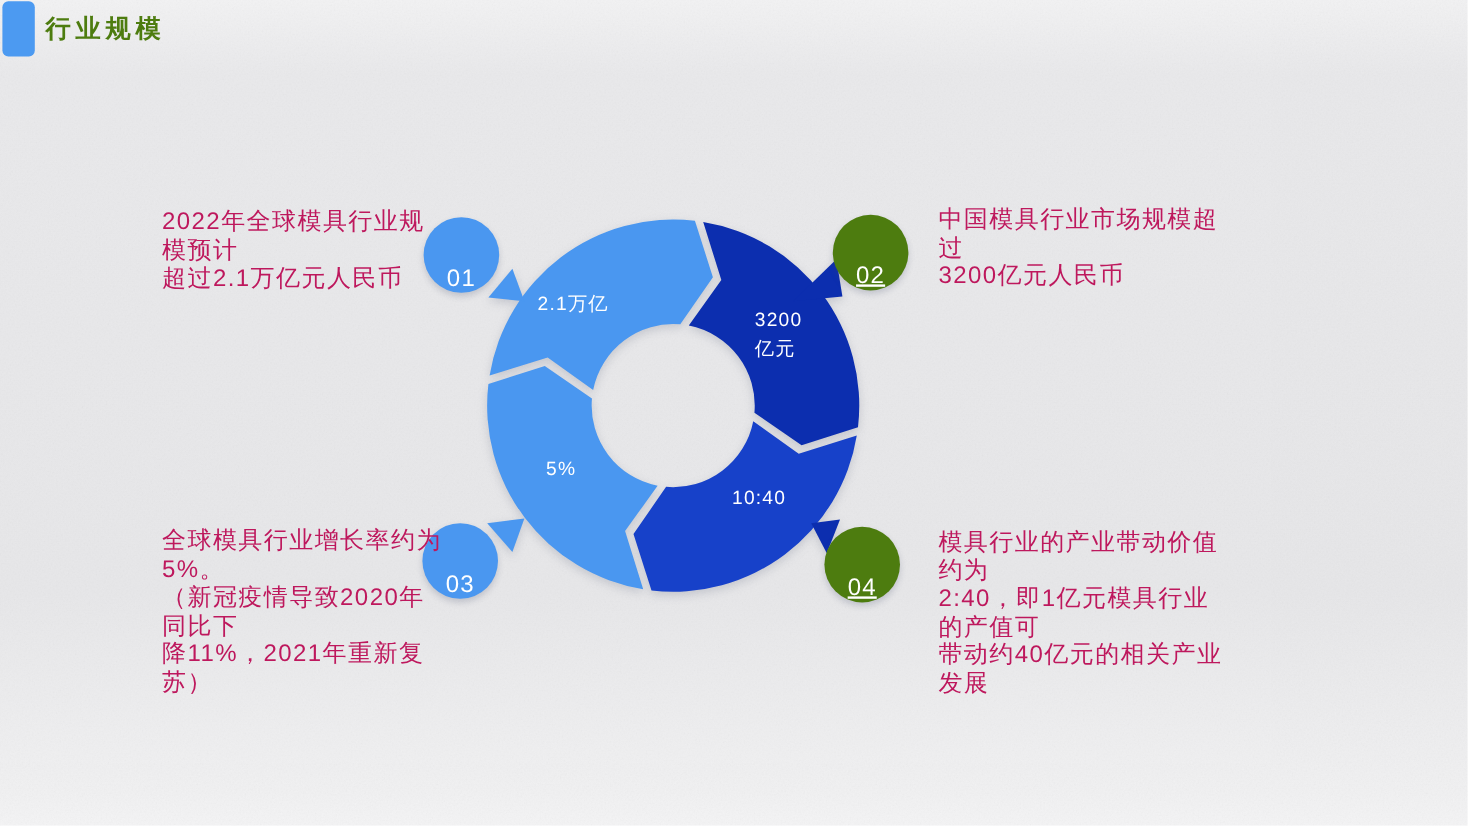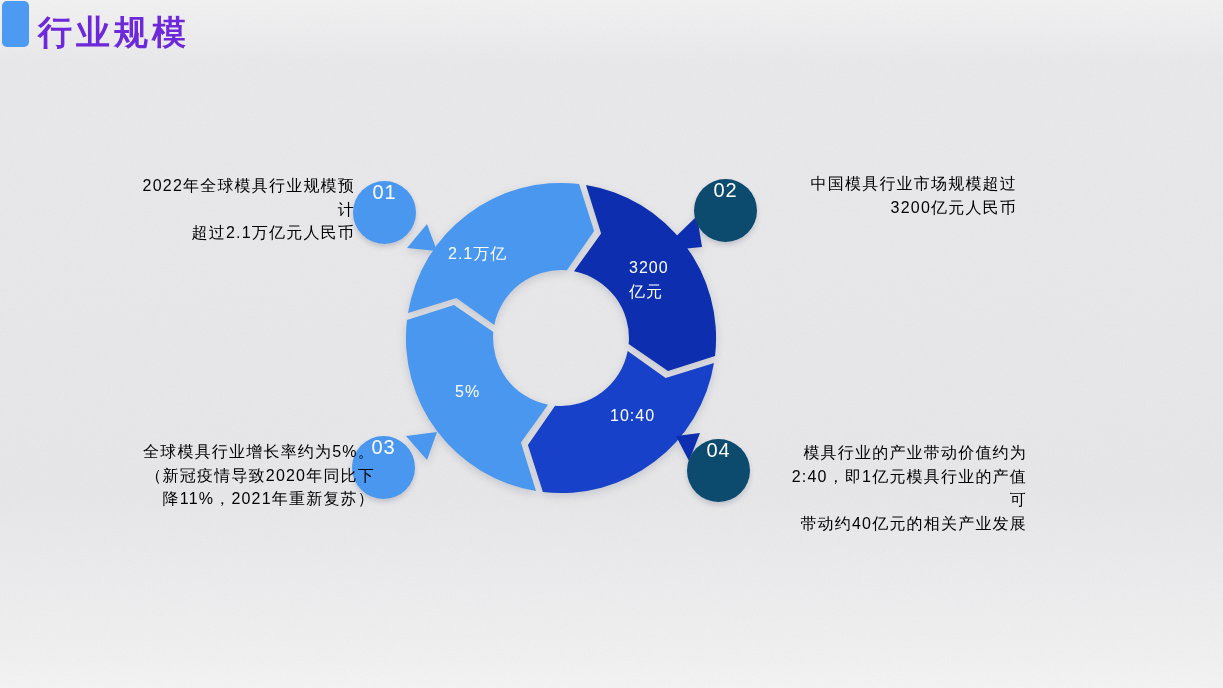--- a/index.html
+++ b/index.html
@@ -12,22 +12,22 @@
   }
   .grain { position:absolute; left:0; top:0; width:1223px; height:688px; pointer-events:none; }
 
   
   .title-square {
     position:absolute; left:2px; top:1px; width:27px; height:46px;
     background:#4C9AF1; border-radius:5px;
   }
   .page-title {
     position:absolute; left:38px; top:10px;
-    font-size:34px; font-weight:bold; letter-spacing:4px;
-    color:#6d28d9;
+    font-size:21px; font-weight:bold; letter-spacing:4px;
+    color:#4d7c0f;
   }
 
   
   .diagram-svg {
     position:absolute; left:0; top:0; width:1223px; height:688px;
     filter:drop-shadow(0 3px 4px rgba(60,70,100,0.20));
   }
 
   
   .seg-label {
@@ -35,35 +35,35 @@
     line-height:24px; white-space:pre-line;
   }
   .lbl-1 { left:448px; top:242px; }
   .lbl-2 { left:629px; top:256px; }
   .lbl-3 { left:455px; top:380px; }
   .lbl-4 { left:610px; top:404px; }
 
   
   .badge {
     position:absolute; width:63px; height:63px; border-radius:50%;
-    display:flex; align-items:flex-start; justify-content:center;
+    display:flex; align-items:flex-end; justify-content:center;
     color:#fff; font-size:20px; letter-spacing:1px;
     box-shadow:0 3px 5px rgba(60,70,100,0.22);
   }
   .badge.light { background:#4A97F0; }
-  .badge.dark  { background:#0c4a6e; }
+  .badge.dark  { background:#4d7c0f;text-decoration:underline; }
   .badge-01 { left:353px; top:181px; }
   .badge-02 { left:694px; top:179px; }
   .badge-03 { left:352px; top:436px; }
   .badge-04 { left:687px; top:439px; }
 
   
   .desc {
-    position:absolute; color:#000000; font-size:16px; letter-spacing:1.2px;
-    line-height:23.5px; white-space:pre-line;text-align:right;
+    position:absolute; color:#be185d; font-size:20px; letter-spacing:1.2px;
+    line-height:23.5px; white-space:pre-line;
   }
   .desc-01 { left:135px; top:174px; width:220px; }
   .desc-02 { left:782px; top:172px; width:235px; }
   .desc-03 { left:135px; top:440px; width:240px; }
   .desc-04 { left:782px; top:441px; width:245px; }
 </style>
 </head>
 <body>
 
 <svg class="grain" width="1223" height="688">

